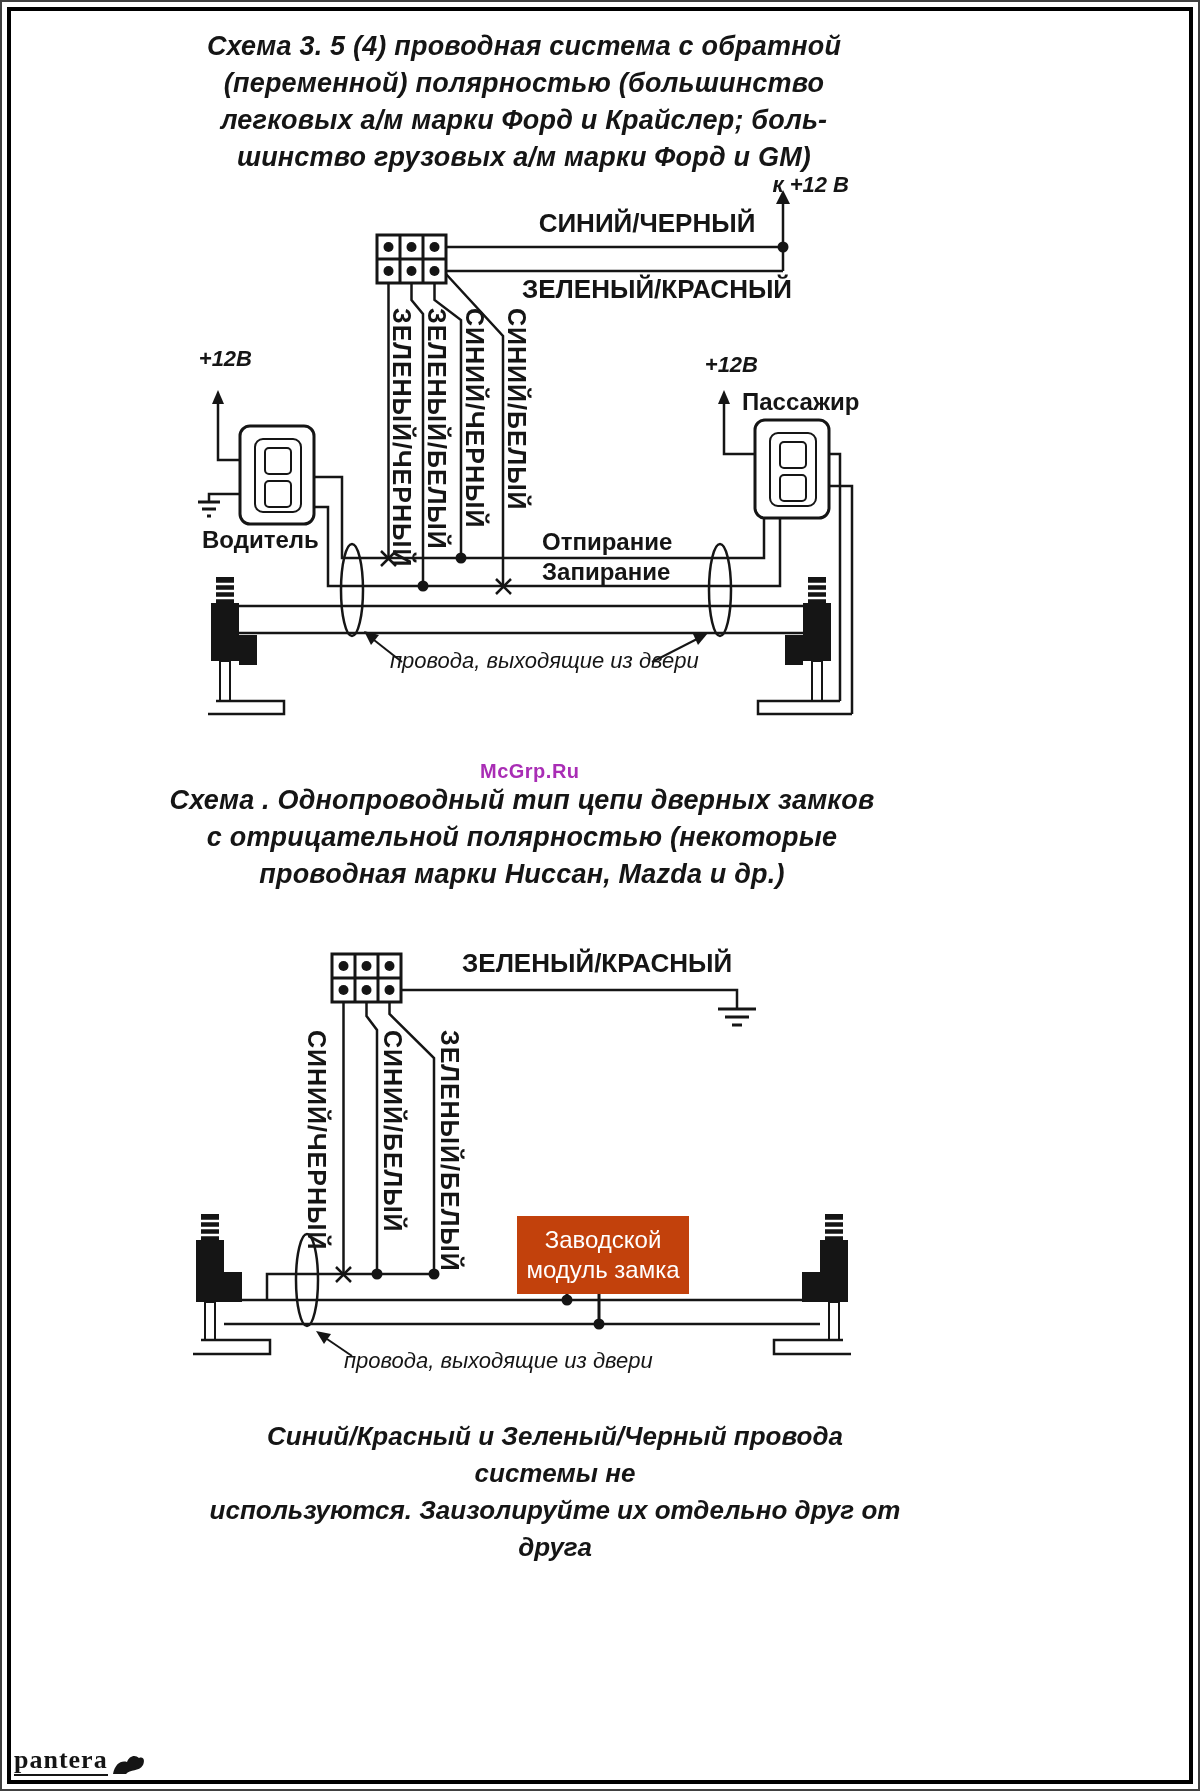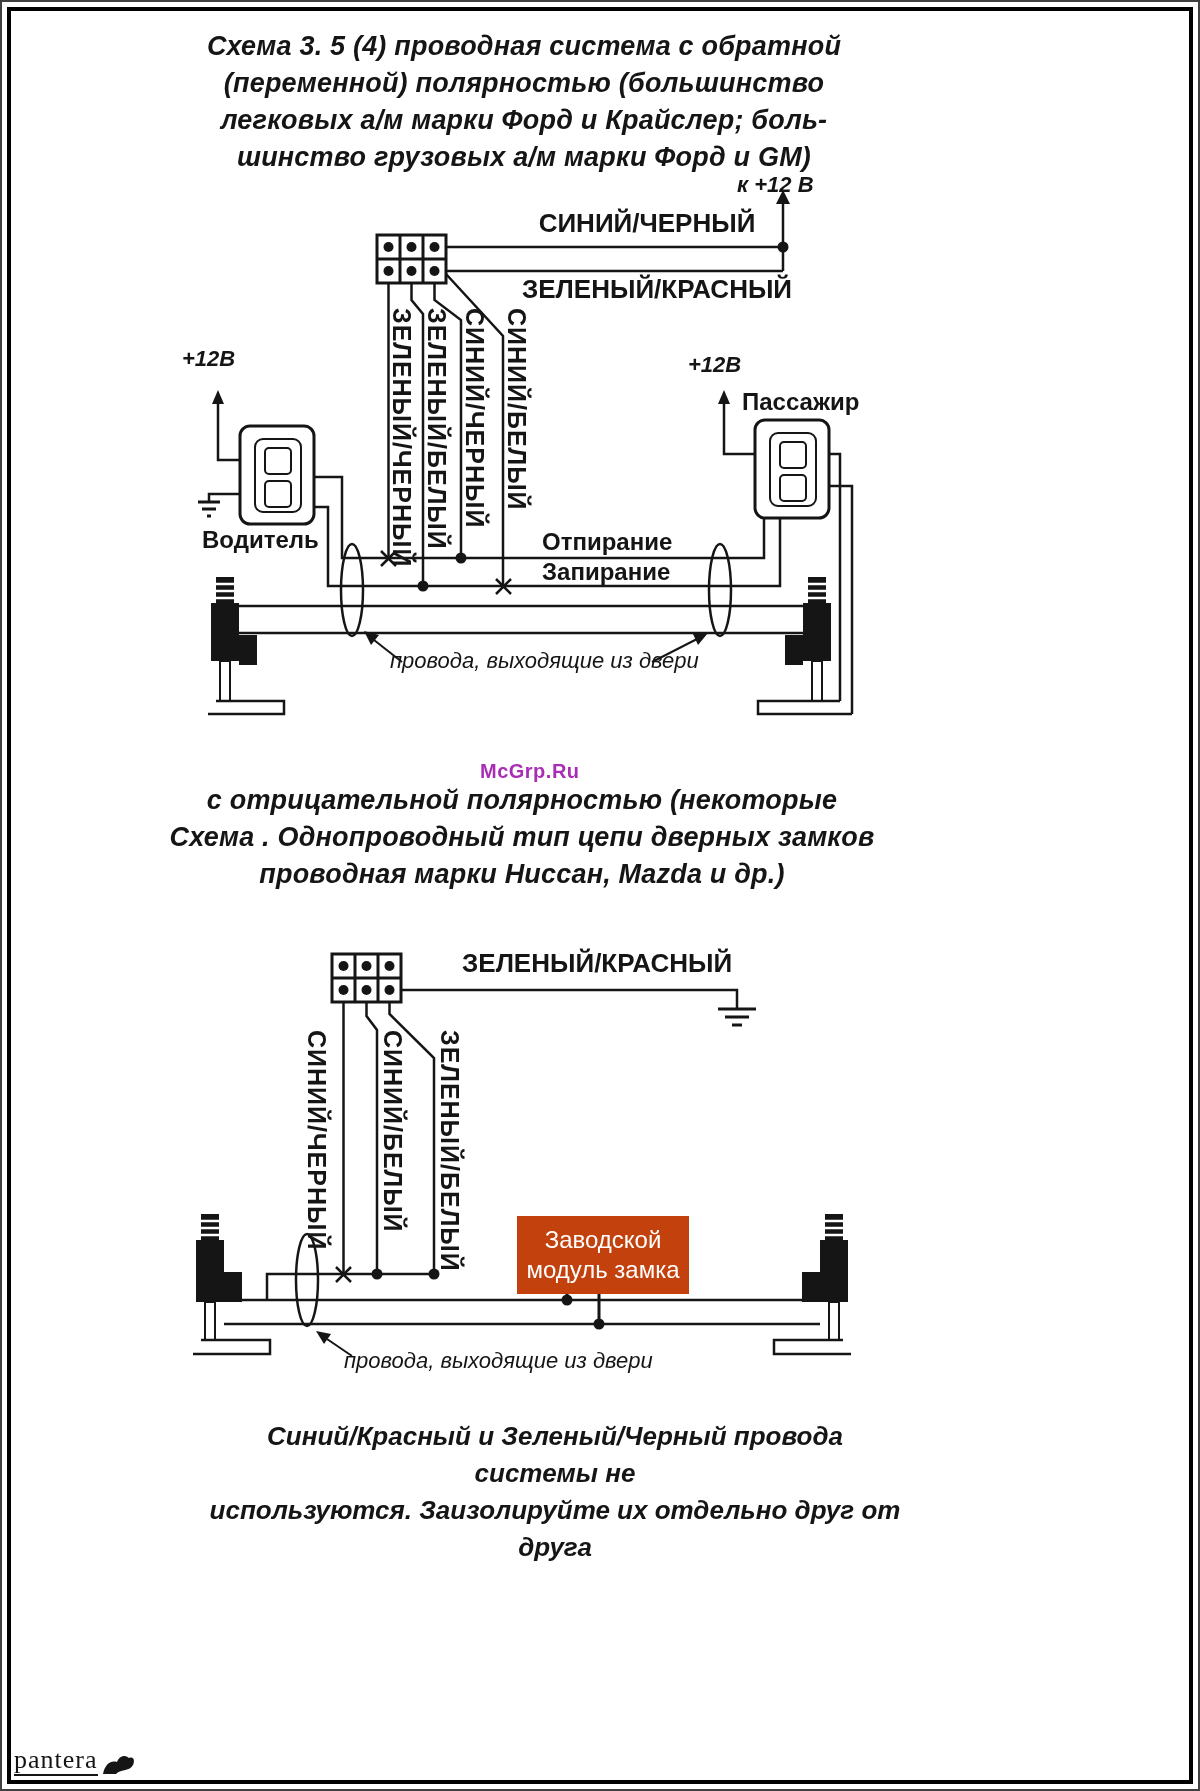--- a/index.html
+++ b/index.html
@@ -6,28 +6,28 @@
   .page{position:relative;width:1200px;height:1791px;background:#fff;
         font-family:"Liberation Sans","DejaVu Sans",sans-serif;color:#151515;
         border:2px solid #404040;box-sizing:border-box;overflow:hidden;}
   .frame{position:absolute;left:5px;top:5px;right:5px;bottom:5px;border:4px solid #000;}
   svg.wires{position:absolute;left:0;top:0;}
   .abs{position:absolute;}
   .title-line{font-style:italic;font-weight:700;font-size:27px;line-height:37px;text-align:center;letter-spacing:0.2px;}
   .wire-lbl{font-weight:600;font-size:26px;text-align:center;white-space:nowrap;}
   .vlabel{writing-mode:vertical-rl;font-weight:600;font-size:25px;letter-spacing:1px;white-space:nowrap;width:26px;}
   .name-lbl{font-weight:600;font-size:24px;text-align:left;white-space:nowrap;}
-  .volt-lbl{font-style:italic;font-weight:700;font-size:22px;text-align:left;white-space:nowrap;}
+  .volt-lbl{font-style:italic;font-weight:700;font-size:22px;text-align:right;white-space:nowrap;}
   .note-lbl{font-style:italic;font-size:22px;text-align:center;white-space:nowrap;}
   .footnote-line{font-style:italic;font-weight:700;font-size:26px;line-height:37px;text-align:center;}
   .module{background:#c2410c;color:#fff;display:flex;align-items:center;justify-content:center;
           text-align:center;font-size:24px;line-height:30px;padding:0 8px;box-sizing:border-box;}
   .watermark{color:#a21caf;font-weight:700;font-size:20px;letter-spacing:0.5px;opacity:0.92;white-space:nowrap;}
   .logo{display:flex;align-items:flex-end;gap:3px;background:#fff;padding:2px 6px 2px 2px;}
-  .logo-text{font-weight:400;font-size:26px;letter-spacing:1px;font-family:"Liberation Serif","DejaVu Serif",serif;
+  .logo-text{font-weight:700;font-size:26px;letter-spacing:1px;font-family:"Liberation Serif","DejaVu Serif",serif;
              border-bottom:2px solid #151515;line-height:28px;}
 </style>
 </head>
 <body>
 
 <div class="page">
   <div class="frame"></div>
 
   <svg class="wires" width="1200" height="1791" viewBox="0 0 1200 1791">
 
@@ -253,22 +253,22 @@
   <div class="abs volt-lbl" style="left:686px;top:350px;width:70px;">+12В</div>
   <div class="abs name-lbl" style="left:200px;top:524px;width:124px;">Водитель</div>
   <div class="abs name-lbl" style="left:740px;top:386px;width:128px;">Пассажир</div>
   <div class="abs name-lbl" style="left:540px;top:526px;width:128px;">Отпирание</div>
   <div class="abs name-lbl" style="left:540px;top:556px;width:122px;">Запирание</div>
   <div class="abs note-lbl" style="left:388px;top:646px;width:300px;">провода, выходящие из двери</div>
 
   <div class="abs watermark" style="left:478px;top:758px;">McGrp.Ru</div>
 
   <div class="abs" style="left:150px;top:780px;width:740px;">
+    <div class="title-line">Схема .  Однопроводный тип цепи дверных замков</div>
     <div class="title-line">с отрицательной полярностью (некоторые</div>
-    <div class="title-line">Схема .  Однопроводный тип цепи дверных замков</div>
     <div class="title-line">проводная марки Ниссан, Mazda и др.)</div>
   </div>
 
   <div class="abs wire-lbl" style="left:460px;top:946px;width:270px;">ЗЕЛЕНЫЙ/КРАСНЫЙ</div>
 
   <div class="abs vlabel" style="left:303px;top:1028px;">СИНИЙ/ЧЕРНЫЙ</div>
   <div class="abs vlabel" style="left:379px;top:1028px;">СИНИЙ/БЕЛЫЙ</div>
   <div class="abs vlabel" style="left:436px;top:1028px;">ЗЕЛЕНЫЙ/БЕЛЫЙ</div>
 
   <div class="abs module" style="left:515px;top:1214px;width:172px;height:78px;">Заводской модуль замка</div>

